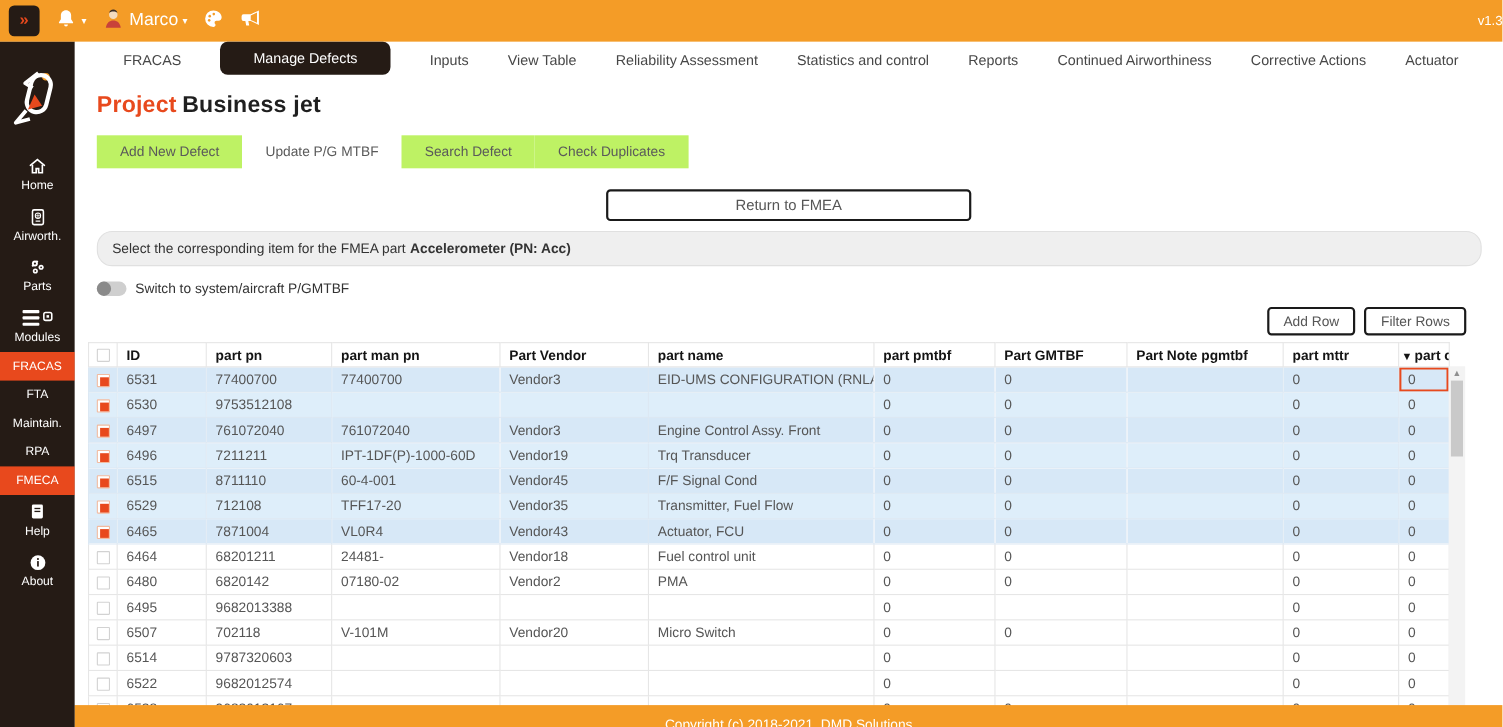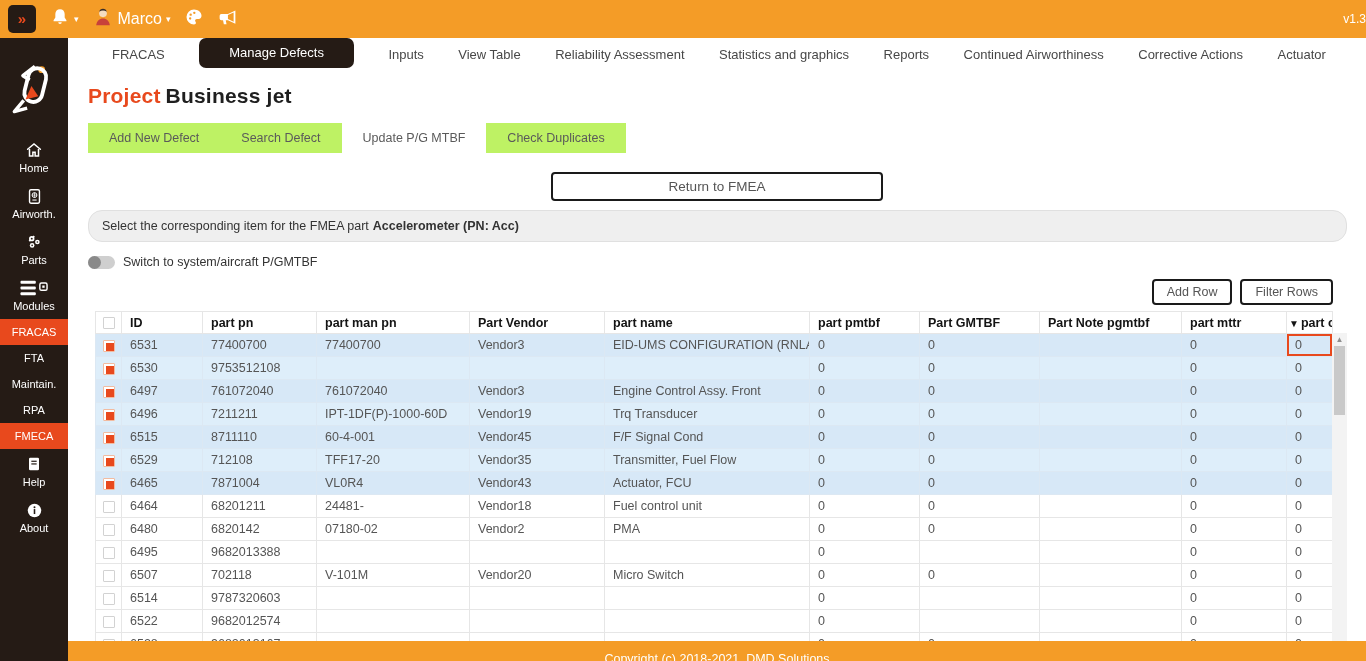--- a/index.html
+++ b/index.html
@@ -64,21 +64,21 @@
   .info-bar b { margin-left:4px; }
   .toggle-row { display:flex; align-items:center; margin:13px 0 0 20px; font-size:12.5px; color:#333; }
   .toggle { width:27px; height:13px; background:#cfcfcf; border-radius:7px; position:relative; margin-right:8px; cursor:pointer; }
   .toggle .knob { position:absolute; left:0; top:0; width:13px; height:13px; border-radius:50%; background:#8a8a8a; }
   .table-actions { display:flex; justify-content:flex-end; gap:8px; margin:10px 33px 0 0; }
   .mini-btn {
     background:#fff; border:2px solid #1a1a1a; border-radius:4px; padding:4px 13px;
     font-size:12.5px; color:#555; font-family:inherit; cursor:pointer;
   }
   
-  .table-wrap { position:relative; margin:6px 0 0 27px; width:1252px; }
+  .table-wrap { position:relative; margin:6px 0 0 12px; width:1252px; }
   table { border-collapse:collapse; table-layout:fixed; width:1237px; font-size:12.5px; color:#555; }
   th, td { border:1px solid #E6E6E6; padding:0 8px; white-space:nowrap; overflow:hidden; }
   th { height:22px; text-align:left; font-weight:bold; color:#141414; background:#fff; }
   td { height:23px; background:#fff; }
   .cb-cell { text-align:center; padding:0; }
   .cb { display:inline-block; width:12px; height:12px; border:1px solid #D2D2D2; border-radius:1px; background:#fff; vertical-align:middle; position:relative; }
   .cb.on { border-color:#F2BBA0; }
   .cb.on::after { content:""; position:absolute; left:2px; top:2px; width:8px; height:8px; background:#E8491D; }
   tr.sel td { background:#D7E8F7; border-color:#DCE8F3; }
   tr.sel:nth-child(even) td { background:#DEEEFA; }
@@ -247,35 +247,35 @@
 </div>
 
 <div class="main">
 
   <div class="nav-row">
     <span class="nav-tab">FRACAS</span>
     <span class="nav-tab active">Manage Defects</span>
     <span class="nav-tab">Inputs</span>
     <span class="nav-tab">View Table</span>
     <span class="nav-tab">Reliability Assessment</span>
-    <span class="nav-tab">Statistics and graphics</span>
+    <span class="nav-tab">Statistics and control</span>
     <span class="nav-tab">Reports</span>
     <span class="nav-tab">Continued Airworthiness</span>
     <span class="nav-tab">Corrective Actions</span>
     <span class="nav-tab">Actuator</span>
   </div>
 
   <div class="page-title">
     <span class="t1">Project</span><span class="t2">Business jet</span>
   </div>
 
   <div class="subtabs">
     <div class="subtab">Add New Defect</div>
+    <div class="subtab active">Update P/G MTBF</div>
     <div class="subtab">Search Defect</div>
-    <div class="subtab active">Update P/G MTBF</div>
     <div class="subtab">Check Duplicates</div>
   </div>
 
   <button class="return-btn">Return to FMEA</button>
 
   <div class="info-bar">
     <span>Select the corresponding item for the FMEA part</span>
     <b>Accelerometer (PN: Acc)</b>
   </div>
 

